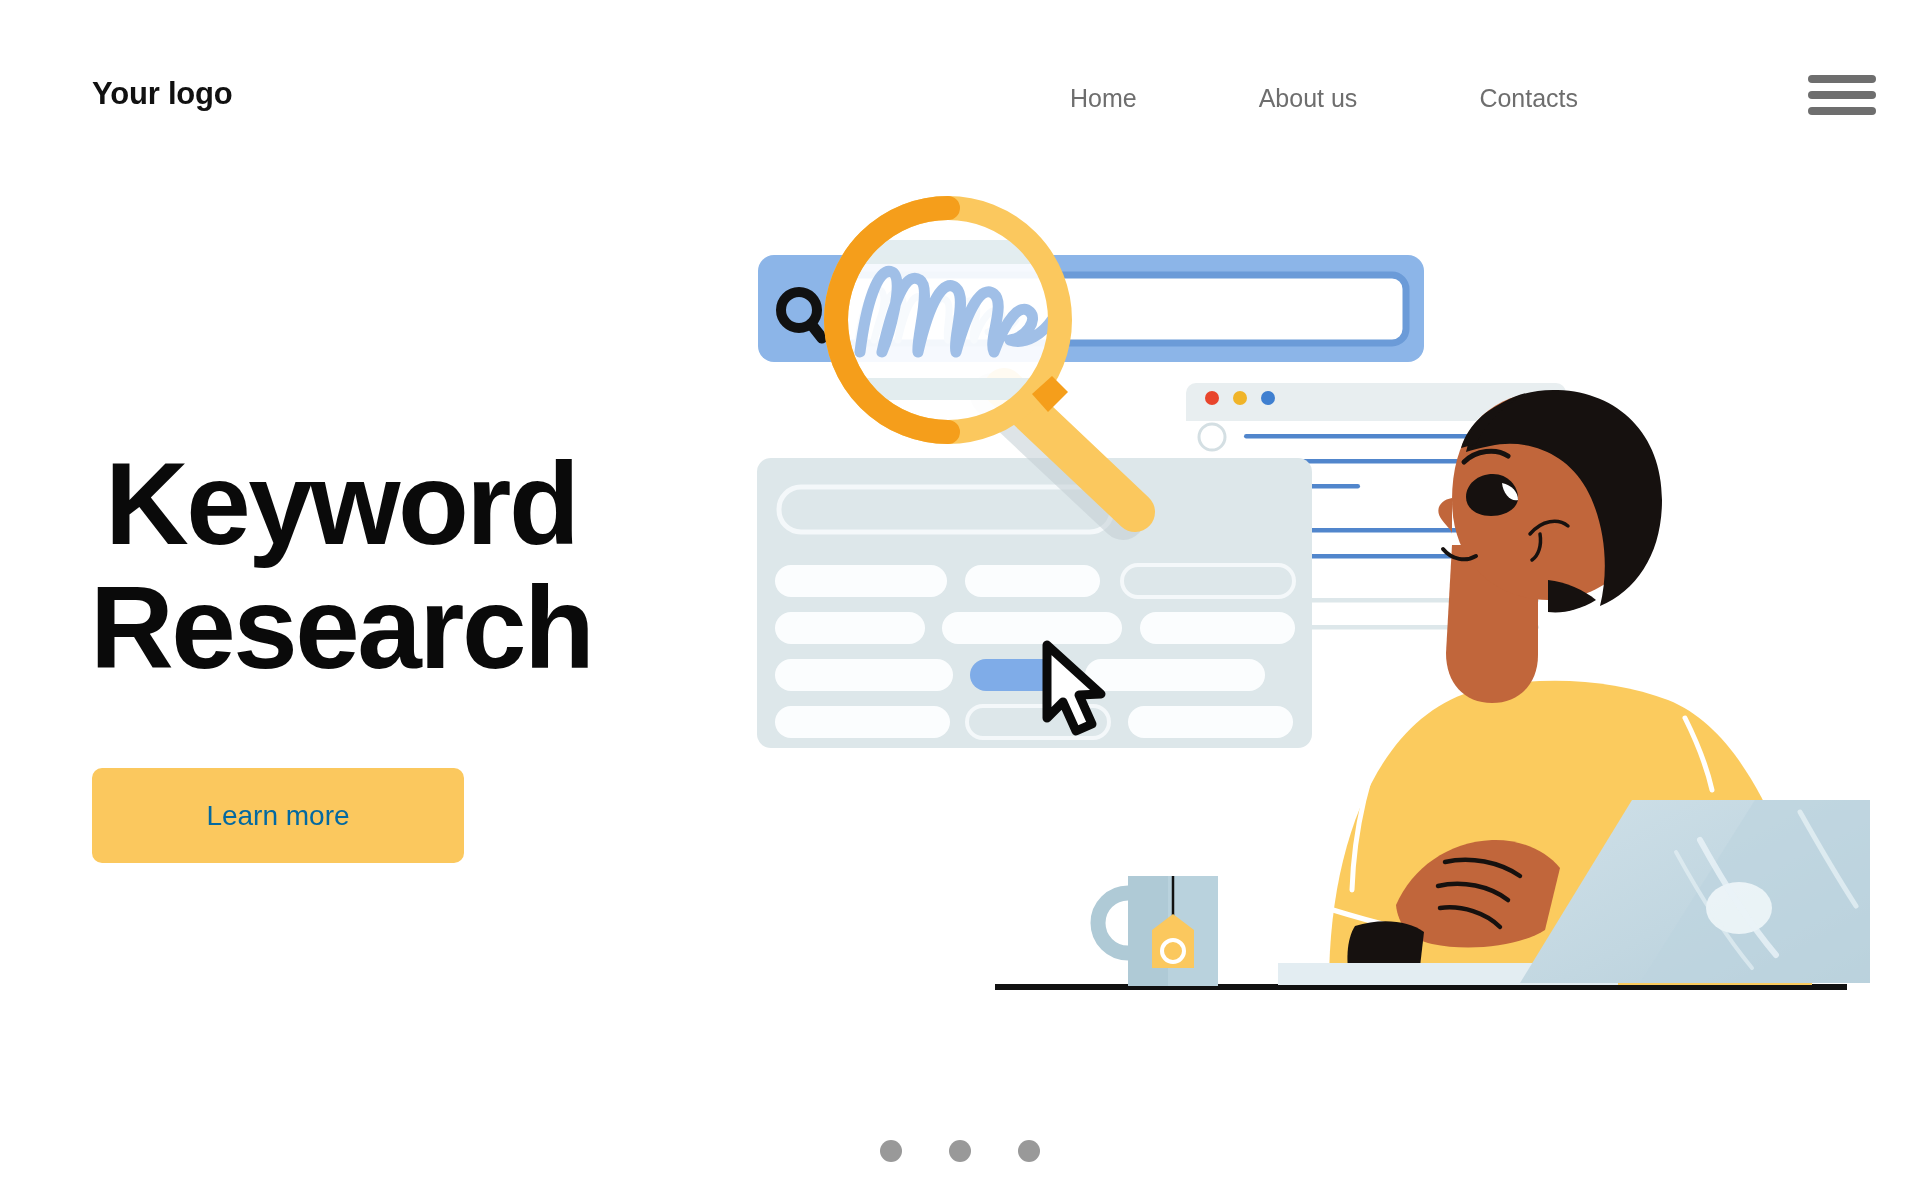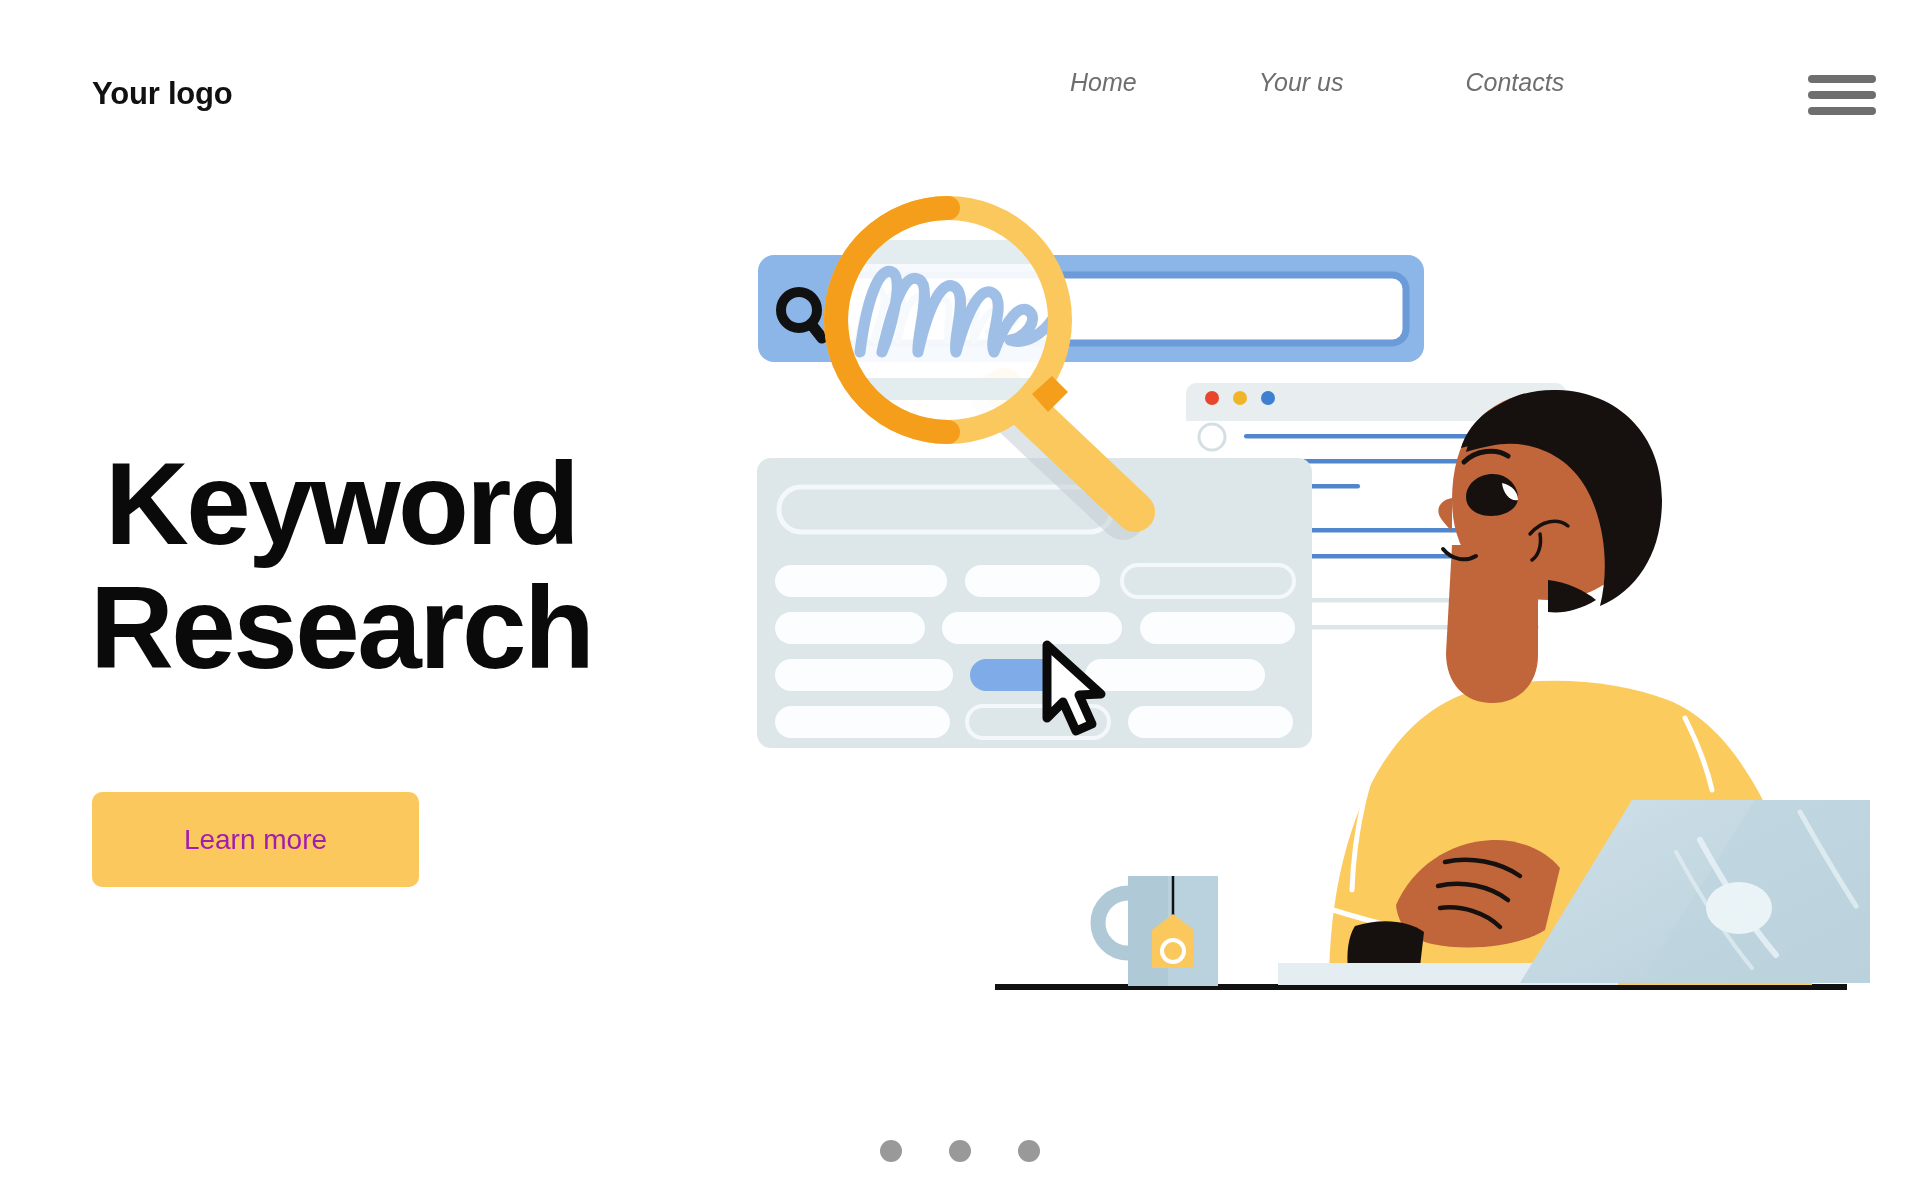--- a/index.html
+++ b/index.html
@@ -15,22 +15,22 @@
   
   .header{
     position:absolute;left:0;top:0;width:1696px;height:160px;
   }
   .logo{
     position:absolute;left:92px;top:76px;
     font-size:31px;font-weight:bold;color:#111111;
     letter-spacing:-0.2px;
   }
   .nav{
-    position:absolute;left:1070px;top:68px;
-    display:flex;align-items:center;font-style:italic;
+    position:absolute;left:1070px;top:84px;
+    display:flex;align-items:center;
   }
   .nav-item{
     font-size:25px;color:#6e6e6e;
     margin-right:122px;white-space:nowrap;
     cursor:pointer;
   }
   .nav-item:last-child{margin-right:0;}
   .burger{
     position:absolute;left:1808px;top:75px;width:68px;height:42px;
     cursor:pointer;
@@ -45,25 +45,25 @@
   
   .headline{
     position:absolute;left:90px;top:368px;
     font-size:116px;line-height:1.0;
     font-weight:bold;color:#0a0a0a;
     letter-spacing:-2.5px;
     text-align:center;
   }
   .headline .l2{display:block;margin-top:8px;}
   .cta{
-    position:absolute;left:92px;top:792px;
-    width:327px;height:95px;border-radius:10px;
+    position:absolute;left:92px;top:768px;
+    width:372px;height:95px;border-radius:10px;
     background:#FBC85E;border:none;
     font-family:"Liberation Sans", sans-serif;
-    font-size:28px;color:#a21caf;
+    font-size:28px;color:#0369a1;
     cursor:pointer;
   }
 
   
   .illus{position:absolute;left:0;top:0;width:1920px;height:1200px;pointer-events:none;}
   .illus svg{display:block;}
 
   
   .dots{
     position:absolute;left:880px;top:1140px;width:160px;
@@ -74,21 +74,21 @@
 </head>
 <body>
 
 <div class="page">
 
   <div class="header">
     <div class="logo">Your logo</div>
 
     <nav class="nav">
       <div class="nav-item">Home</div>
-      <div class="nav-item">Your us</div>
+      <div class="nav-item">About us</div>
       <div class="nav-item">Contacts</div>
     </nav>
 
     <div class="burger">
       <span></span>
         <span></span>
         <span></span>
     </div>
   </div>
 

